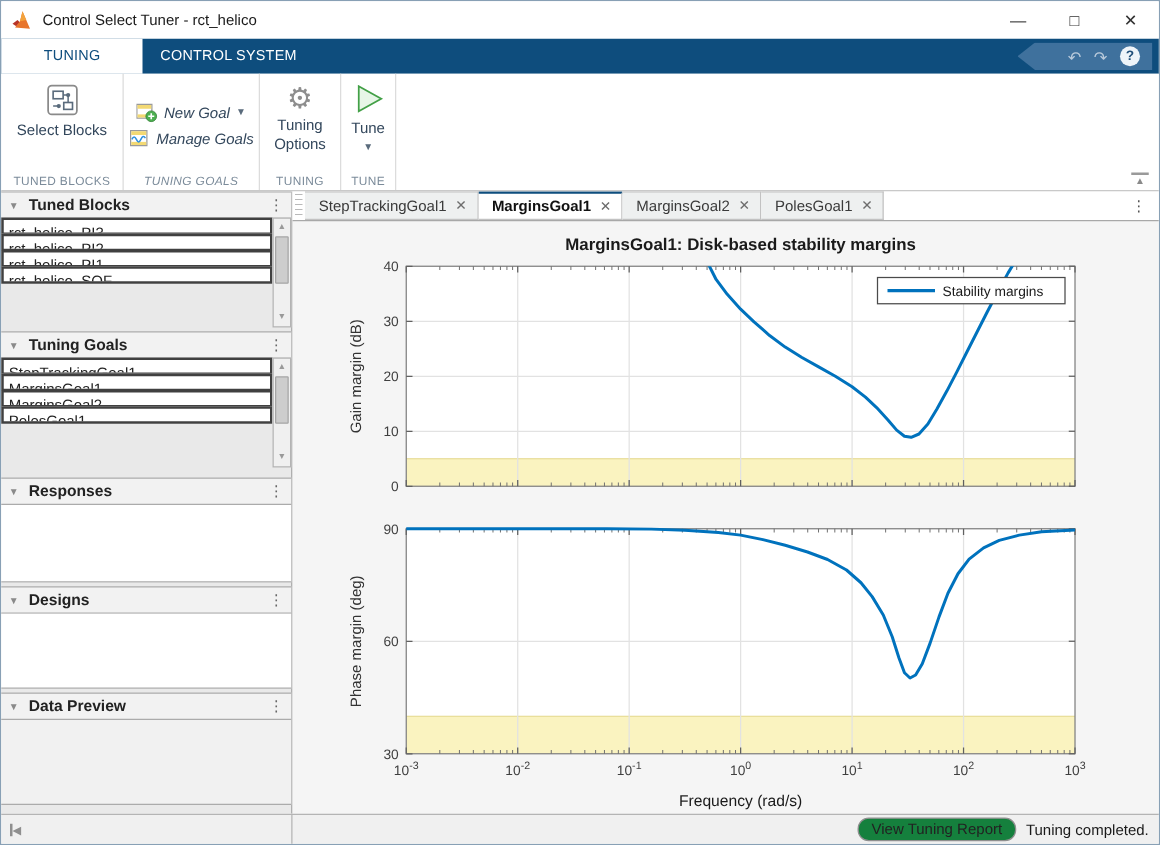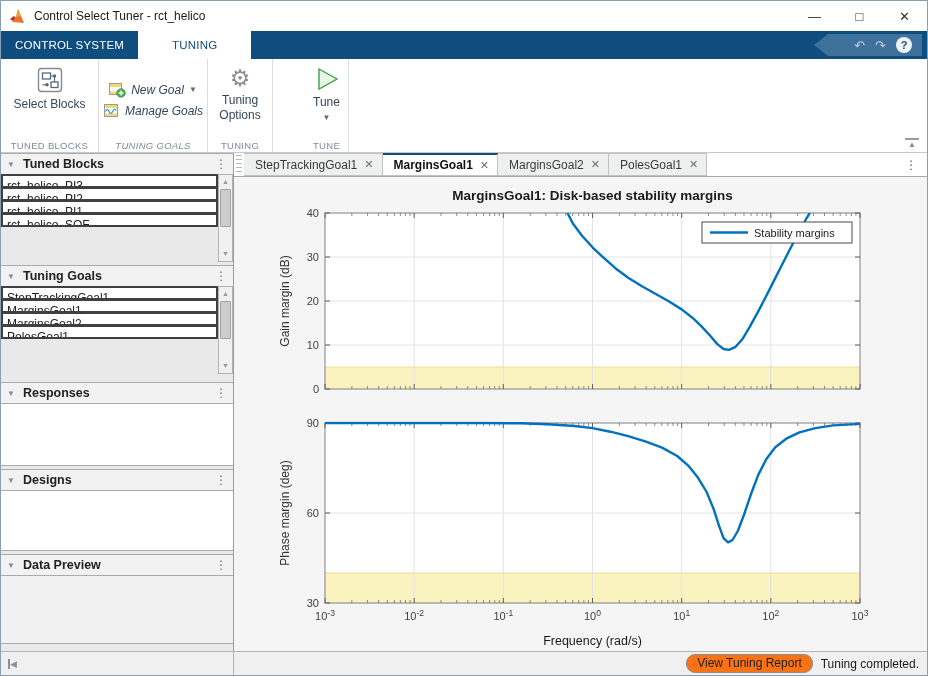--- a/index.html
+++ b/index.html
@@ -30,21 +30,21 @@
   .toolbar { height:94px; flex:none; display:flex; background:#fff; border-bottom:1px solid #c9c9c9; position:relative; }
   .tgroup { position:relative; display:flex; flex-direction:column; align-items:center;
     border-right:1px solid #dcdcdc; padding:5px 4px 16px; }
   .tgroup .gfooter { position:absolute; bottom:1px; left:0; right:0; text-align:center;
     font-size:9.5px; color:#7b8b9a; letter-spacing:.3px; white-space:nowrap; }
   .bigbtn { display:flex; flex-direction:column; align-items:center; font-size:12px; color:#33475c;
     text-align:center; line-height:1.25; gap:3px; padding-top:2px; }
   .g-tunedblocks { width:98px; }
   .g-tuninggoals { width:109px; justify-content:center; gap:5px; }
   .g-options { width:65px; }
-  .g-tune { width:44px;margin-left:32px; }
+  .g-tune { width:44px; }
   .trow { display:flex; align-items:center; gap:5px; font-size:12px; color:#33475c; white-space:nowrap; }
   .dd-arrow { font-size:8px; color:#5a6b7c; }
   .gear-glyph { font-size:23px; color:#8e8e8e; line-height:24px; }
   .collapse-ribbon { position:absolute; right:8px; bottom:3px; width:14px; text-align:center;
     border-top:2px solid #9a9a9a; font-size:8px; color:#8a8a8a; line-height:9px; }
 
   
   .main { flex:1; min-height:0; display:flex; }
 
   
@@ -82,21 +82,21 @@
   .dtab.active { background:#fff; border-top:2px solid #0e4d7d; color:#111; font-weight:bold; }
   .doc-kebab { margin-left:auto; padding:0 10px 4px 0; font-size:12px; color:#555; }
   .chart-wrap { flex:1; min-height:0; }
 
   
   .statusbar { height:24px; flex:none; background:#f0f0f0; border-top:1px solid #b4b4b4; display:flex; align-items:center; }
   .sb-left { width:233px; flex:none; height:100%; border-right:1px solid #b4b4b4;
     display:flex; align-items:center; padding-left:7px; }
   .collapse-side { border-left:2px solid #8f8f8f; padding-left:0px; font-size:9px; color:#8f8f8f; line-height:10px; }
   .sb-right { flex:1; display:flex; align-items:center; justify-content:flex-end; gap:8px; padding-right:8px; }
-  .sb-btn { background:#f97316; border:1px solid #8f8f8f; border-radius:9px; font-size:12px; color:#222;
+  .sb-btn { background:#15803d; border:1px solid #8f8f8f; border-radius:9px; font-size:12px; color:#222;
     padding:1px 10px 2px; font-family:"Liberation Sans",sans-serif; }
   .sb-msg { font-size:12px; color:#1a1a1a; }
 </style>
 </head>
 <body>
 
 <div id="window">
 
   <div class="titlebar">
     <svg width="18" height="18" viewBox="0 0 18 18">
@@ -106,22 +106,22 @@
     </svg>
     <span class="ttl">Control Select Tuner - rct_helico</span>
     <div class="win-btns">
       <div class="win-btn">—</div>
       <div class="win-btn">□</div>
       <div class="win-btn">✕</div>
     </div>
   </div>
 
   <div class="ribbon-tabs">
+    <div class="rtab active">TUNING</div>
     <div class="rtab">CONTROL SYSTEM</div>
-    <div class="rtab active">TUNING</div>
     <div class="quick-access">
       <span class="qa-glyph">↶</span>
       <span class="qa-glyph">↷</span>
       <span class="qa-help">?</span>
     </div>
   </div>
 
   <div class="toolbar">
 
     <div class="tgroup g-tunedblocks">

